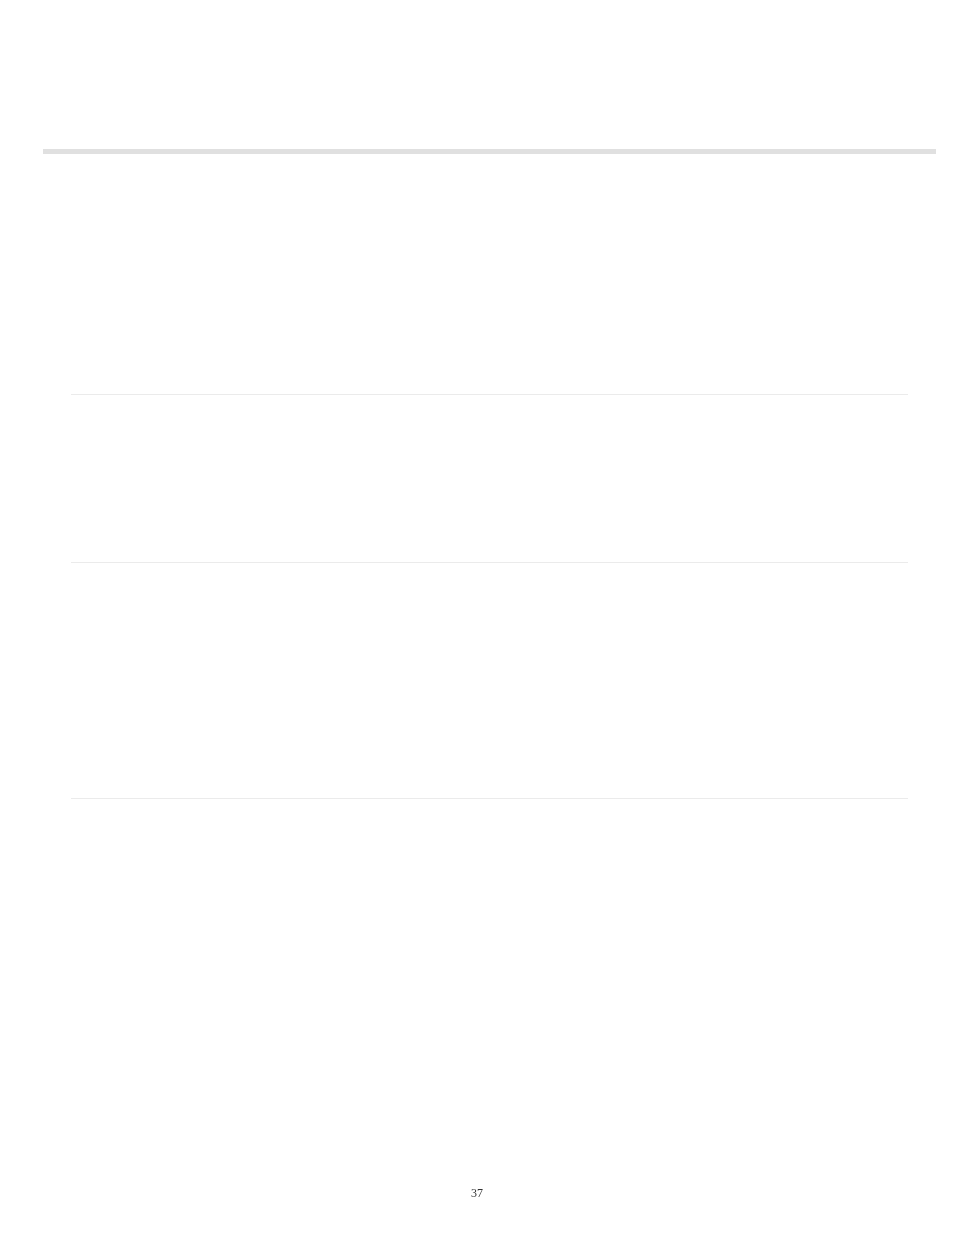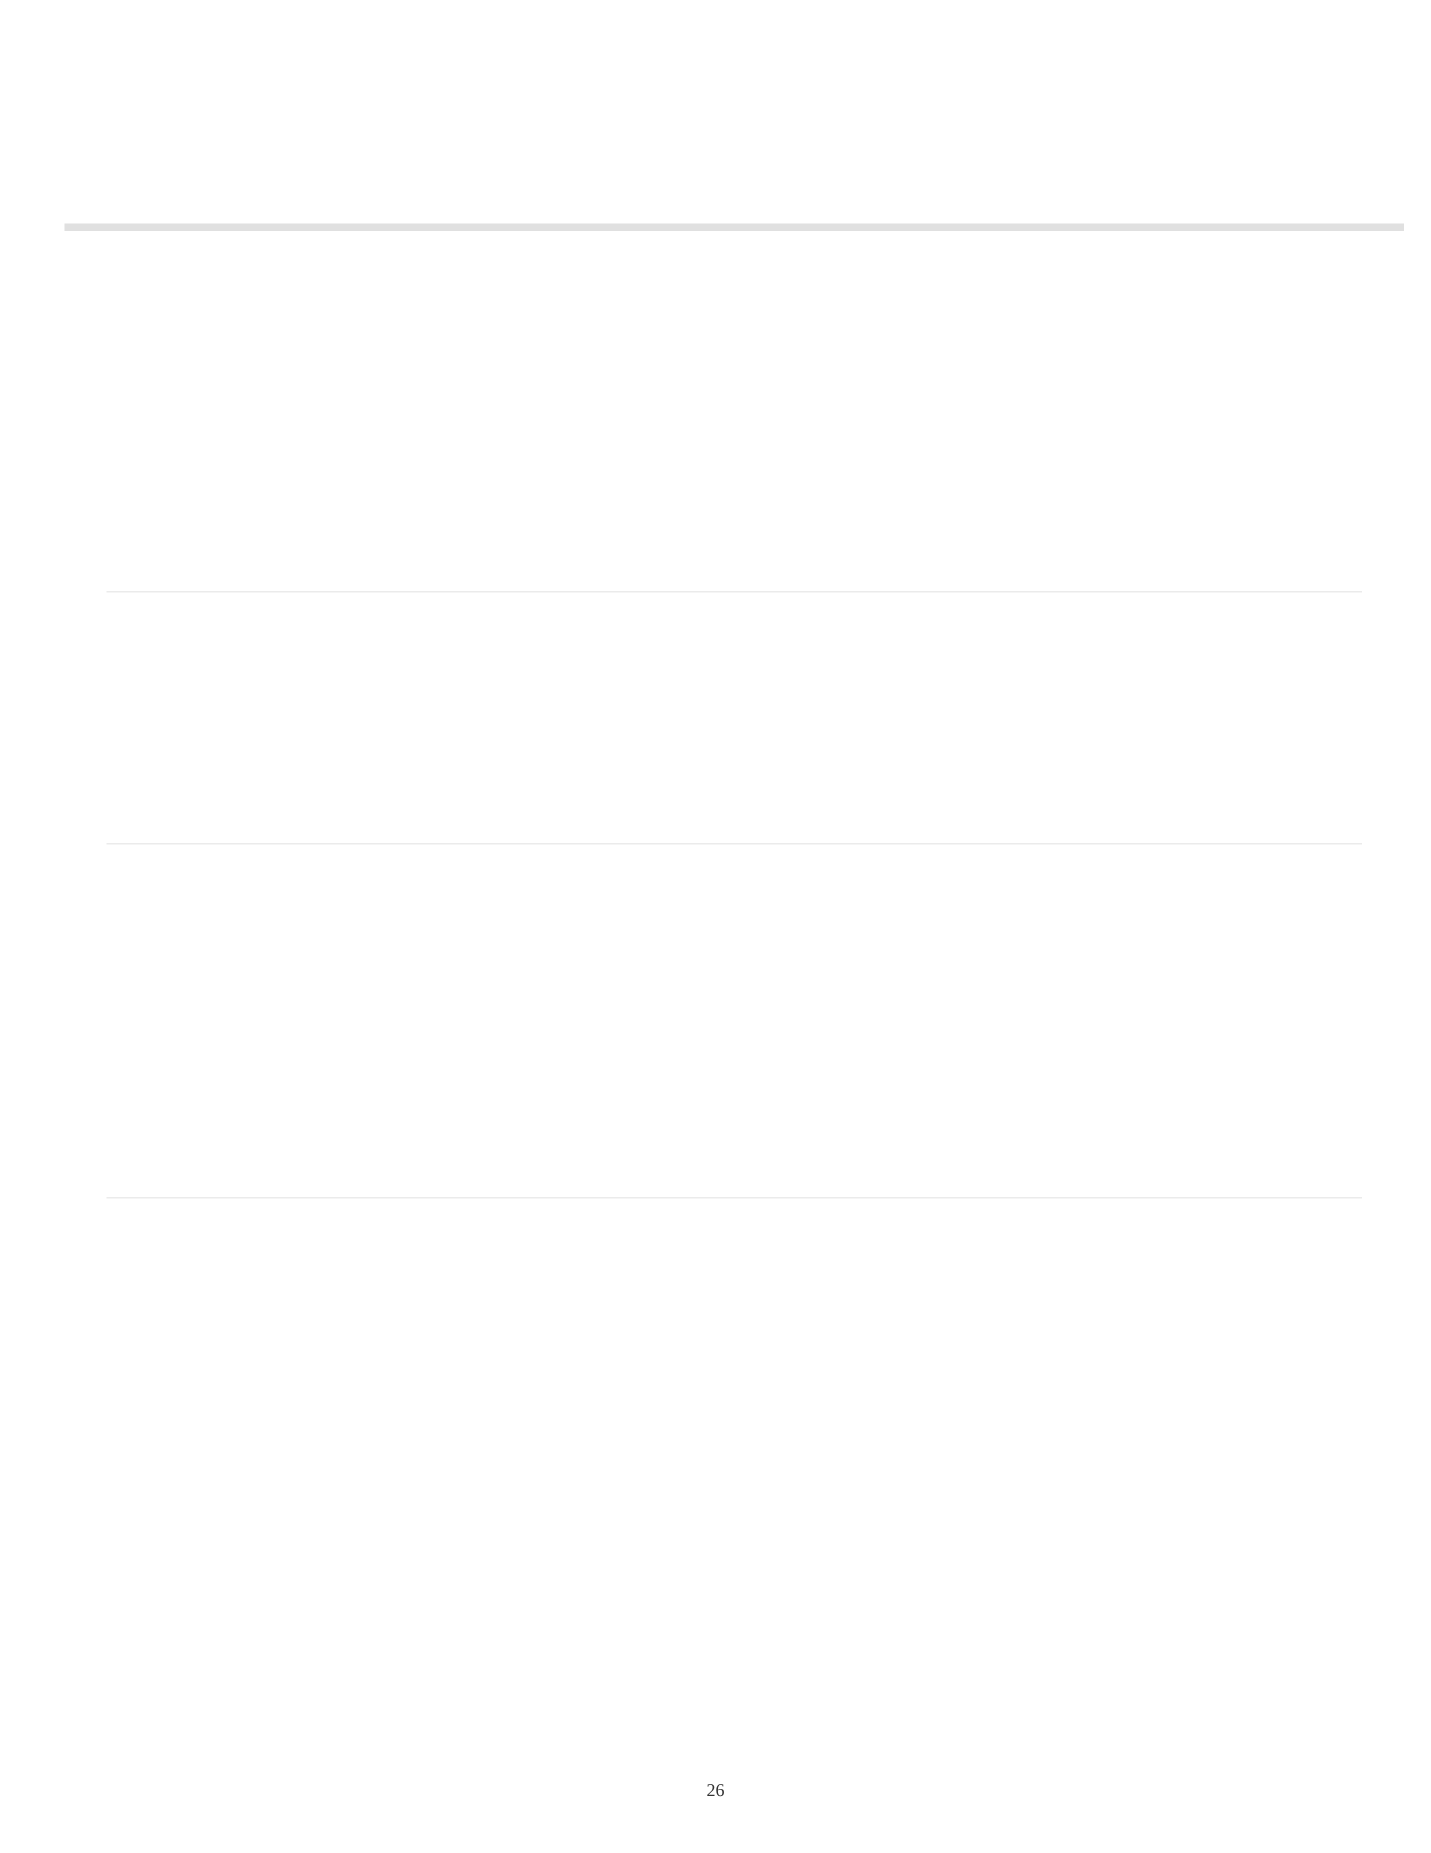--- a/index.html
+++ b/index.html
@@ -56,13 +56,13 @@
       color: #333333;
     }
   </style>
 </head>
 <body>
 
 <div class="top-rule"></div>
 <div class="hr-1"></div>
 <div class="hr-2"></div>
 <div class="hr-3"></div>
-<div class="page-number">26</div>
+<div class="page-number">37</div>
 
 </body></html>

